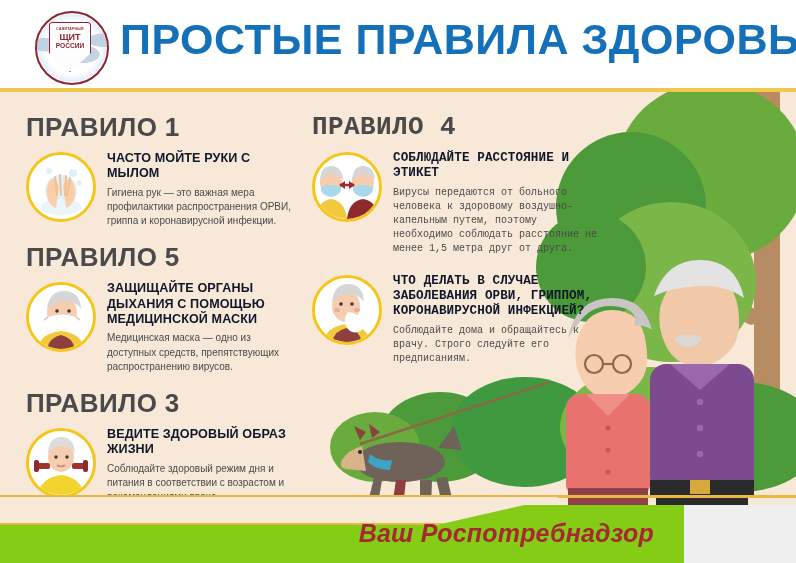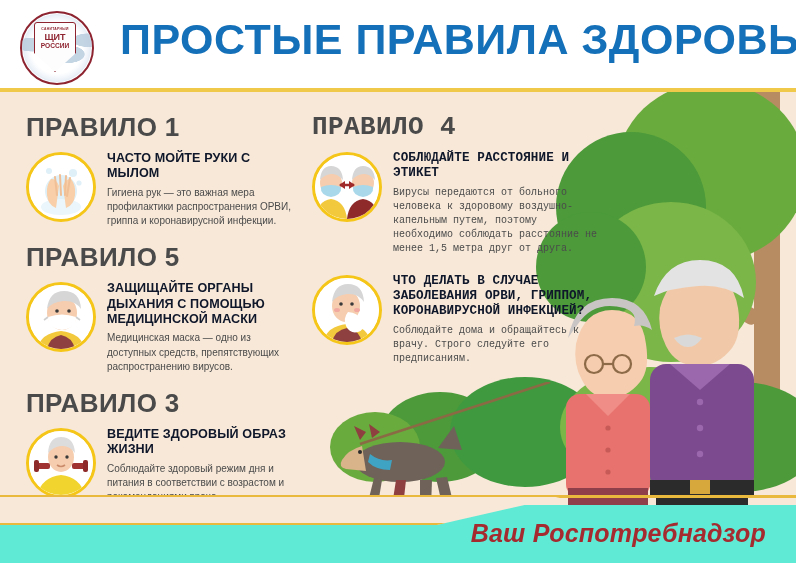--- a/index.html
+++ b/index.html
@@ -10,21 +10,21 @@
   }
   .poster{position:relative;width:796px;height:563px;overflow:hidden;background:#efefef;}
 
   
   .header{
     position:absolute;left:0;top:0;width:796px;height:92px;
     background:#ffffff;
     border-bottom:4px solid #f0c94a;
     box-sizing:border-box;
   }
-  .logo{position:absolute;left:8px;top:8px;width:92px;height:78px;}
+  .logo{position:absolute;left:23px;top:8px;width:92px;height:78px;}
   .logo .globe{
     position:absolute;left:12px;top:3px;width:70px;height:70px;border-radius:50%;
     background:radial-gradient(circle at 50% 50%,#ffffff 52%,#eef3f9 64%,#cfdcea 78%,#ffffff 100%);
     border:2px solid #8e2430;
     box-shadow:inset 0 0 0 1px #ffffff;
     overflow:hidden;
   }
   .logo .globe:before{
     content:"";position:absolute;left:-6px;top:14px;width:84px;height:44px;
     background:
@@ -88,21 +88,21 @@
     font-size:12.6px;font-weight:bold;color:#0f172a;line-height:1.22;
     letter-spacing:.1px;margin-bottom:4px;text-transform:uppercase;
   }
   .rule-desc{font-size:10px;color:#4b4b4b;line-height:1.42;}
 
   
   .b-inner{position:absolute;inset:0;}
 
   
   .footer{
-    position:absolute;left:0;top:505px;width:796px;height:58px;background:#5eead4;
+    position:absolute;left:0;top:505px;width:684px;height:58px;background:#84cc16;
   }
   .notch{
     position:absolute;left:0;top:-8px;width:560px;height:26px;
     background:#f7e8d8;border-bottom:2.5px solid #e8b93c;
     clip-path:polygon(0 0,100% 0,78% 100%,0 100%);
   }
   .goldline{position:absolute;left:0;top:-10px;width:796px;height:2.5px;background:#e8b93c;}
   .footer-text{
     position:absolute;right:30px;top:14px;
     font-size:25px;font-weight:bold;font-style:italic;color:#a52a2f;

